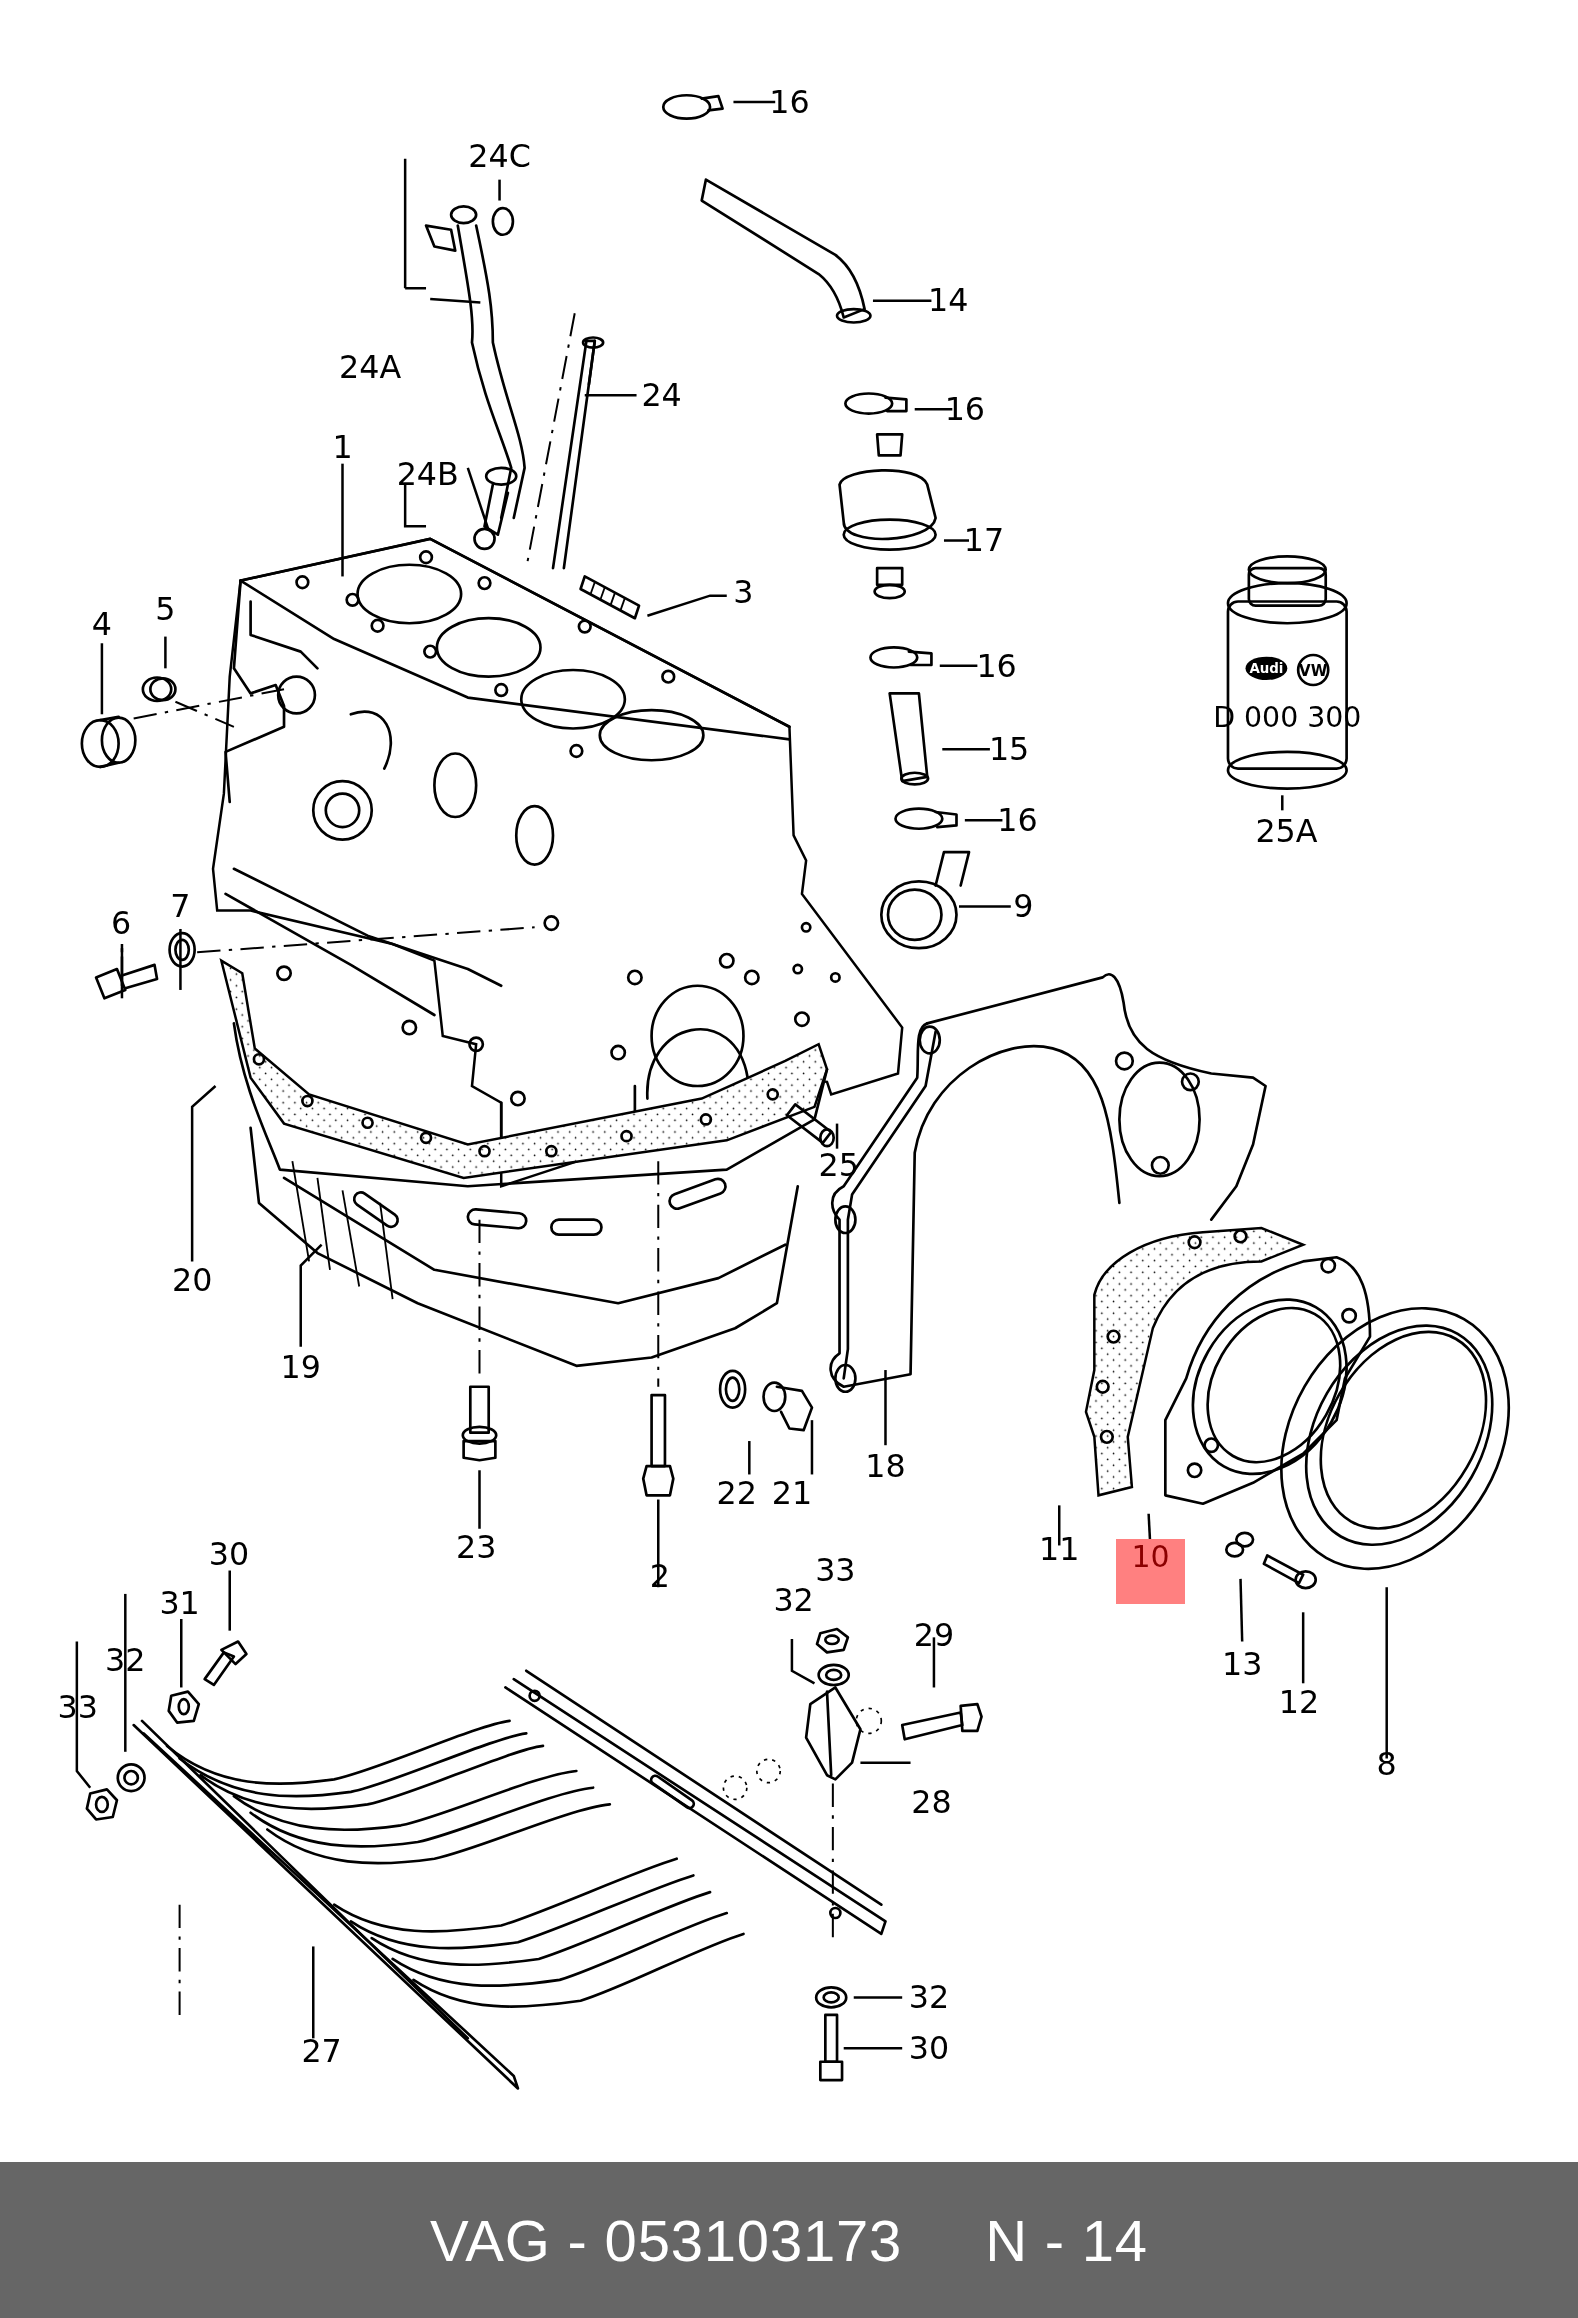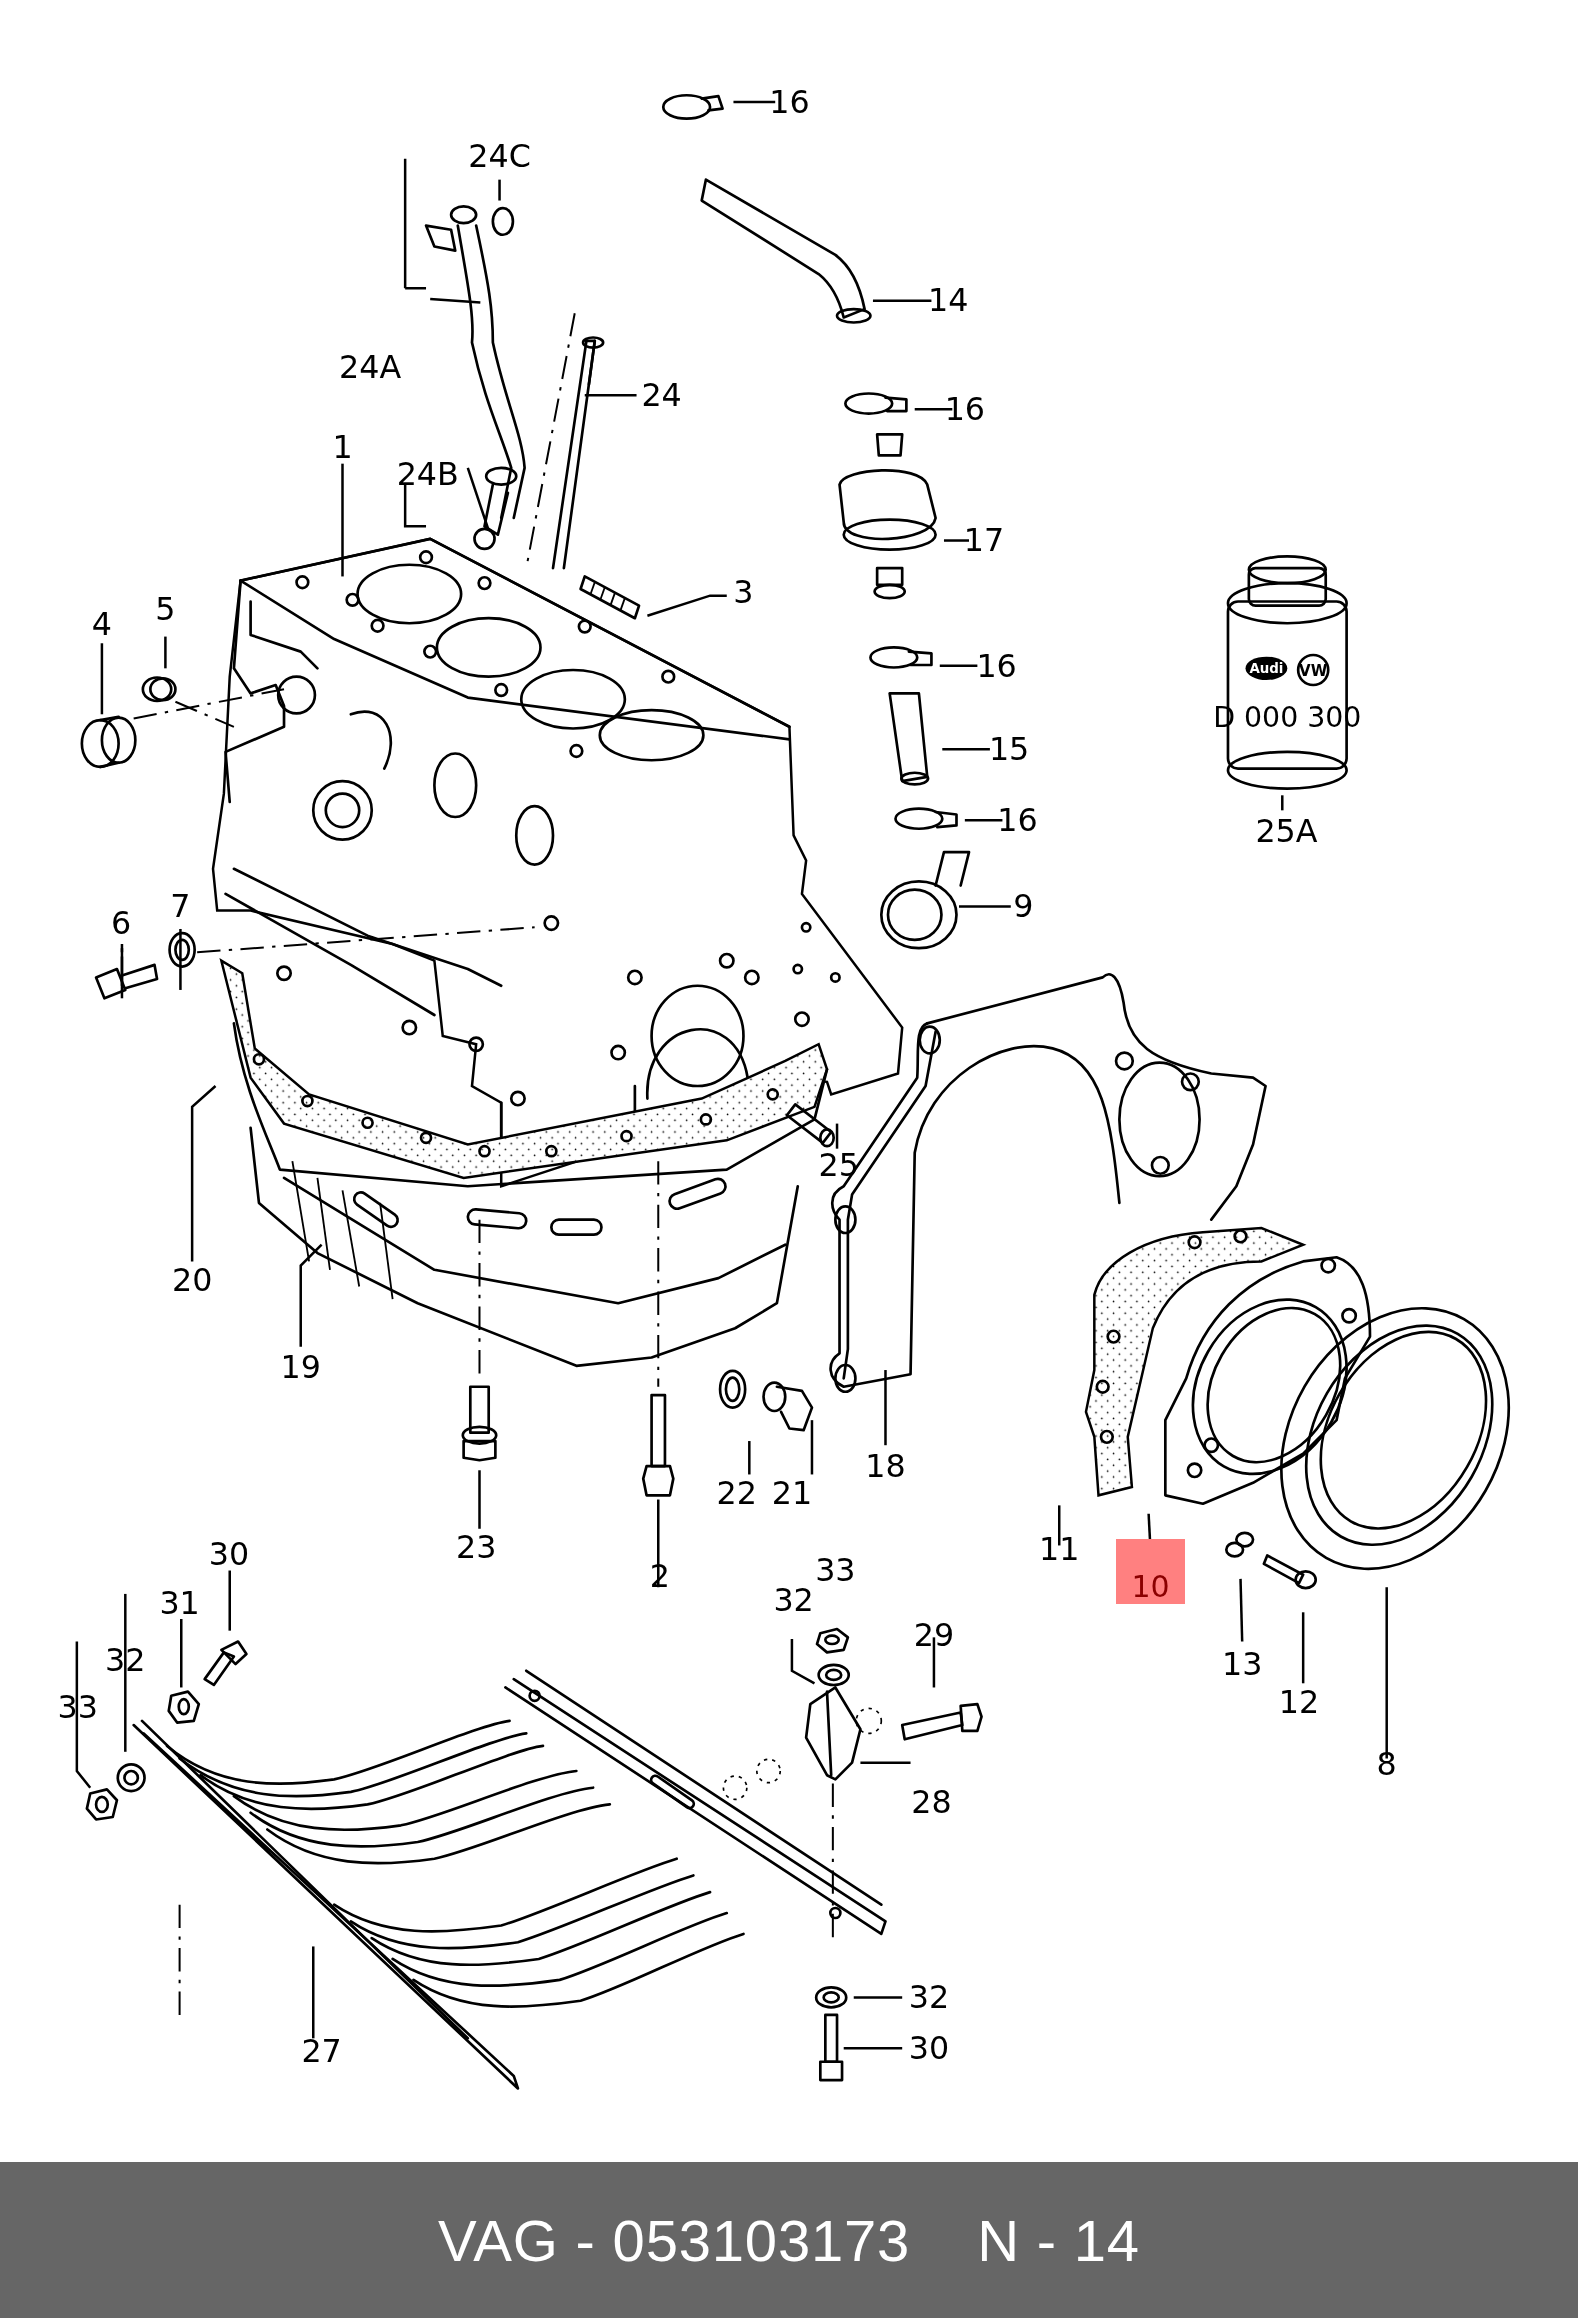--- a/index.html
+++ b/index.html
@@ -9,25 +9,25 @@
   #diagram svg { width:1578px; height:2162px; display:block; }
   .ln { fill:none; stroke:#000; stroke-width:3.2; stroke-linecap:round; stroke-linejoin:round; }
   .thin { fill:none; stroke:#000; stroke-width:2.2; }
   .lead { fill:none; stroke:#000; stroke-width:3; }
   .dash { fill:none; stroke:#000; stroke-width:2.4; stroke-dasharray:28 10 4 10; }
   .dot  { fill:none; stroke:#000; stroke-width:2; stroke-dasharray:4 6; }
   .gasket { fill:#ffffff; stroke:#000; stroke-width:3; }
   .stipple { fill:url(#stip); stroke:#000; stroke-width:3; }
   .lbl { font-family:"DejaVu Sans", "Liberation Sans", sans-serif; font-size:38px; fill:#000; }
   #highlight { position:absolute; left:1116px; top:1539px; width:69px; height:65px;
-               background:#ff8080; display:flex; align-items:flex-end; justify-content:center; }
+               background:#ff8080; display:flex; align-items:flex-start; justify-content:center; }
   #highlight span { color:#8b0000; font-size:30px; font-family:"DejaVu Sans","Liberation Sans",sans-serif; }
   #footer { position:absolute; left:0; top:2162px; width:1578px; height:157px; background:#666666;
             display:flex; align-items:center; justify-content:center; color:#ffffff;
-            font-family:"Liberation Sans", sans-serif; font-size:58px; letter-spacing:0.8px; }
+            font-family:"Liberation Sans", sans-serif; font-size:58px; letter-spacing:0.8px;gap:8px; }
   #footer .sp { display:inline-block; width:67px; }
 </style>
 </head>
 <body>
 
 <div id="diagram">
 <svg viewBox="0 0 1889 2588" xmlns="http://www.w3.org/2000/svg">
   <defs>
     <pattern id="stip" width="14" height="14" patternUnits="userSpaceOnUse">
       <rect width="14" height="14" fill="#fff"></rect>

